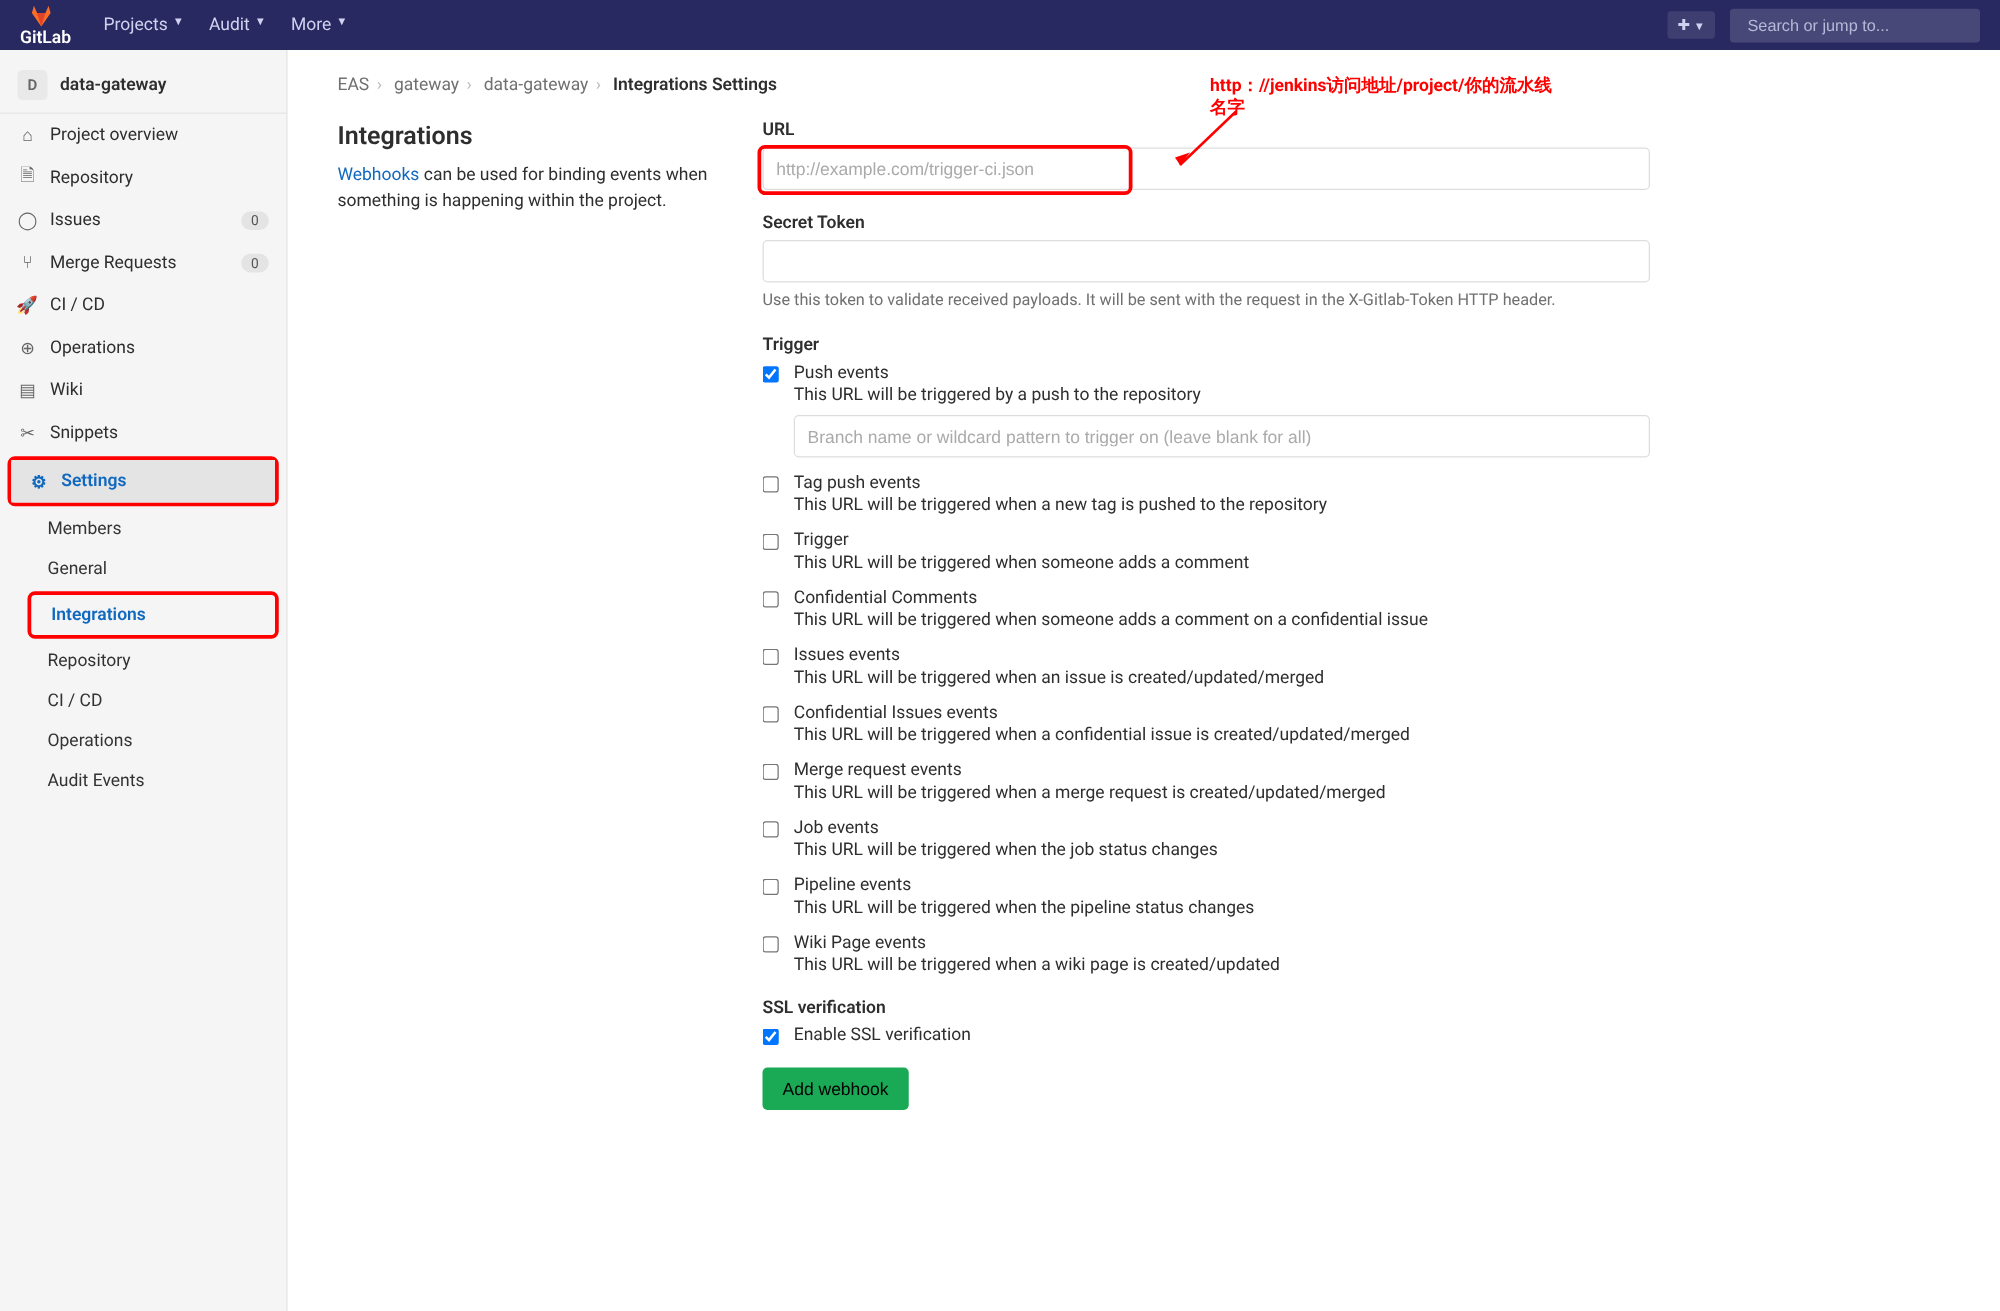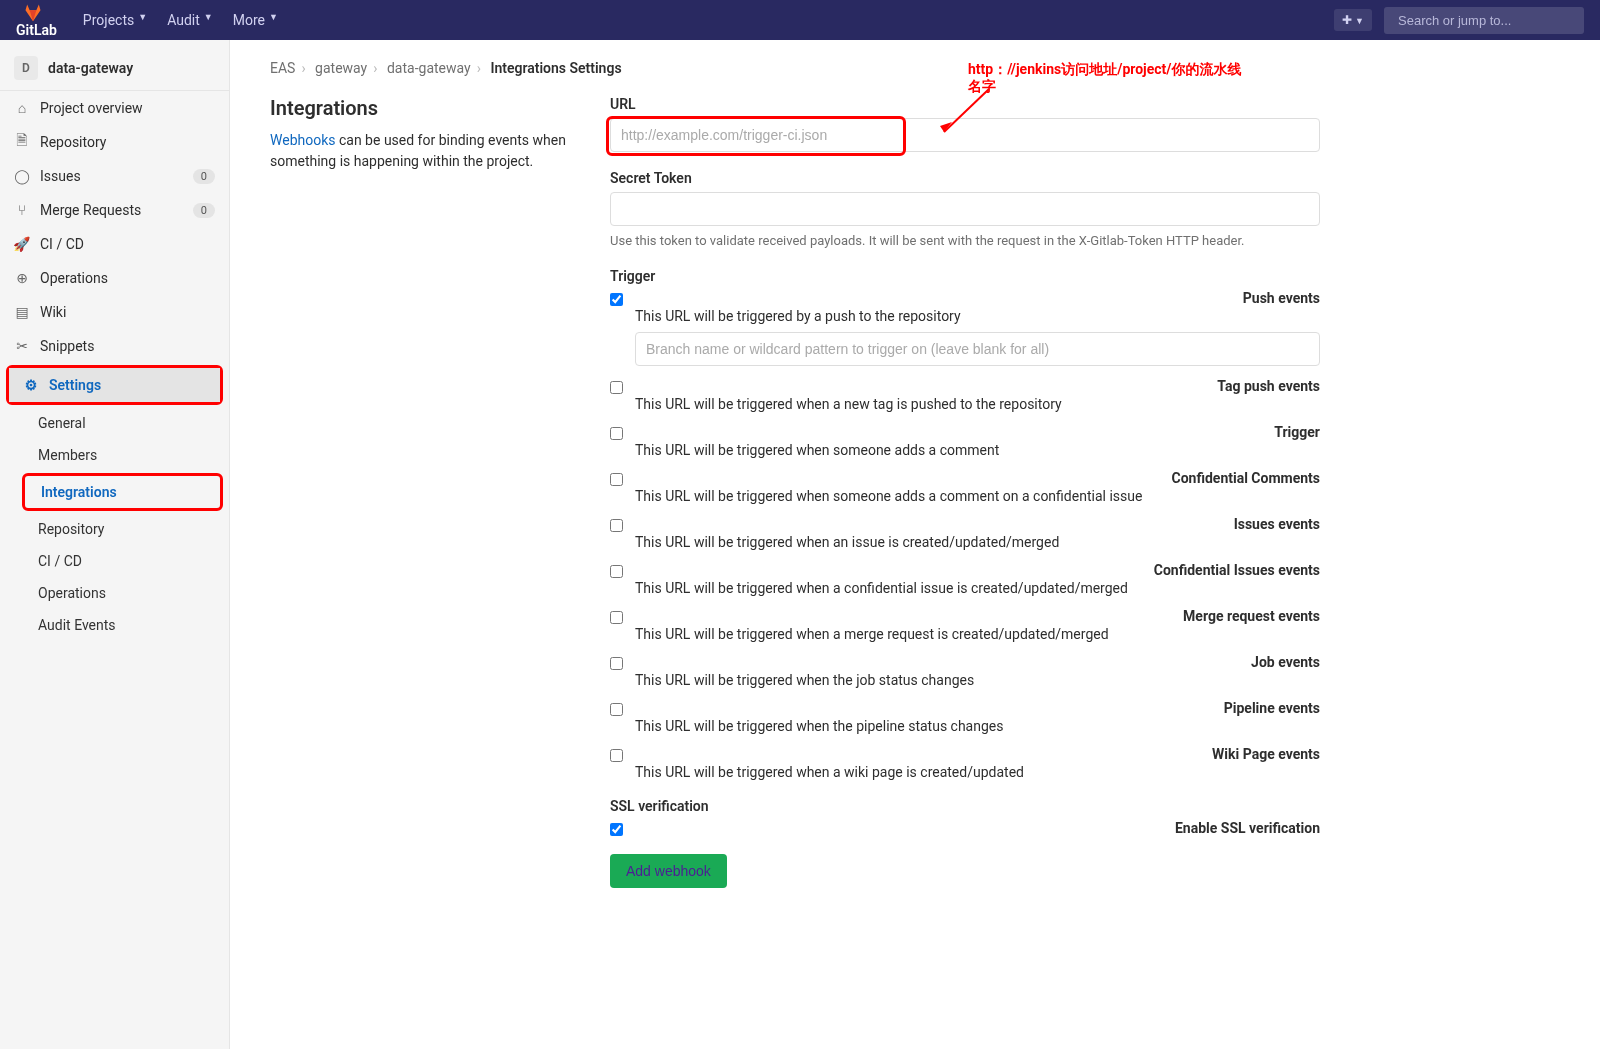--- a/index.html
+++ b/index.html
@@ -37,24 +37,24 @@
 .left-col a { color: #1068bf; }
 .right-col { flex: 1; }
 .form-label { font-weight: 600; font-size: 14px; margin-bottom: 6px; display: block; }
 .text-input { width: 100%; border: 1px solid #ddd; border-radius: 4px; padding: 8px 10px; font-size: 14px; color: #2e2e2e; }
 .text-input::placeholder { color: #aaa; }
 .help-text { font-size: 13px; color: #707070; margin-top: 6px; line-height: 1.4; }
 .field-block { margin-bottom: 18px; }
 .trigger-item { display: flex; align-items: flex-start; margin-bottom: 12px; }
 .trigger-item input[type=checkbox] { margin-right: 12px; margin-top: 3px; }
 .trigger-body { flex: 1; }
-.trigger-title { font-weight: 700; font-size: 14px; text-align: right; }
+.trigger-title { font-weight: 400; font-size: 14px; }
 .trigger-desc { font-size: 14px; color: #2e2e2e; margin-top: 2px; }
 .branch-input { margin-top: 8px; }
-.btn-success { background: #1aaa55; color: #4c1d95; border: none; padding: 9px 16px; border-radius: 4px; font-size: 14px; font-weight: 500; cursor: pointer; }
+.btn-success { background: #1aaa55; color: #000000; border: none; padding: 9px 16px; border-radius: 4px; font-size: 14px; font-weight: 500; cursor: pointer; }
 .annotation { color: #f00; font-weight: 700; font-size: 14px; }
 .url-wrap { position: relative; }
 .url-red-box { position: absolute; border: 3px solid #f00; border-radius: 6px; top: -4px; left: -4px; width: 300px; height: 40px; pointer-events: none; }
 .annot-block { position: absolute; top: -35px; right: 12px; width: 340px; pointer-events:none;margin-left:26px; }
 .annot-text { text-align:left; line-height:1.2; }
 .arrow-svg { position:absolute; top: -12px; right: 326px; pointer-events:none; }
 </style>
 </head>
 <body>
 
@@ -125,22 +125,22 @@
         <span>Snippets</span>
       </div>
 
     <div class="red-box" style="margin: 2px 6px;">
       <div class="sidebar-item active">
           <span class="ico">⚙</span>
           <span>Settings</span>
         </div>
     </div>
 
+    <div class="sub-item">Members</div>
     <div class="sub-item">General</div>
-    <div class="sub-item">Members</div>
     <div class="red-box" style="margin: 2px 6px 2px 22px;">
       <div class="sub-item active" style="padding-left:16px">Integrations</div>
     </div>
     <div class="sub-item">Repository</div>
     <div class="sub-item">CI / CD</div>
     <div class="sub-item">Operations</div>
     <div class="sub-item">Audit Events</div>
   </div>
 
   <div class="main">

